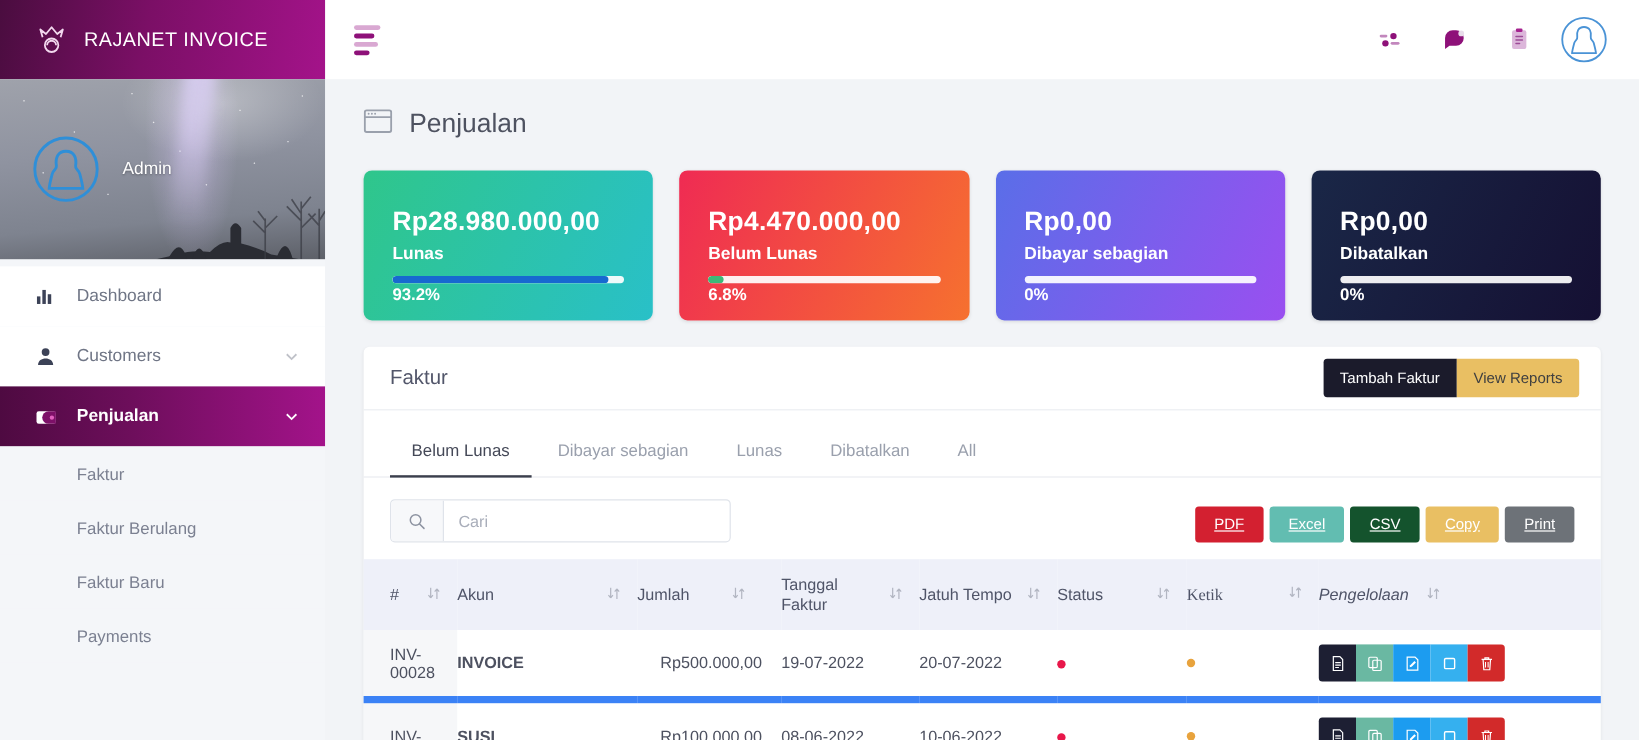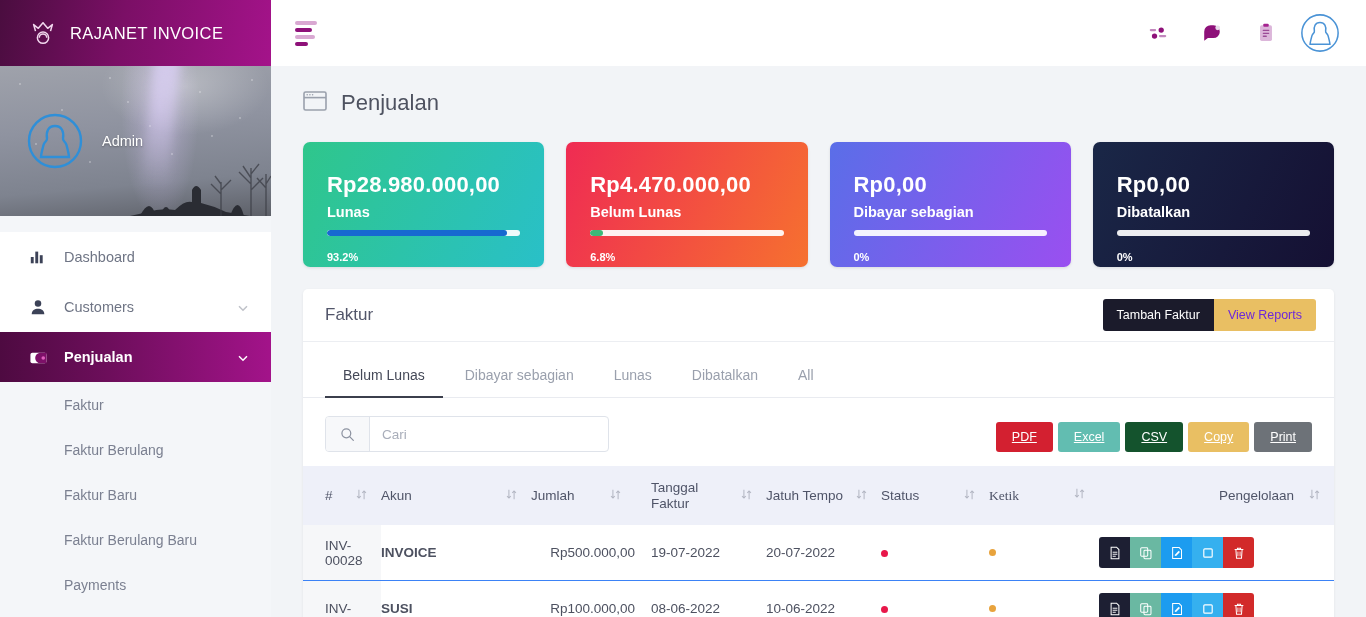--- a/index.html
+++ b/index.html
@@ -45,21 +45,21 @@
     opacity: .85;
   }
   .beam { position: absolute; left: 148px; top: -10px; width: 26px; height: 130px;
     background: linear-gradient(to bottom, rgba(222,210,250,.75), rgba(222,210,250,0));
     filter: blur(5px); transform: rotate(6deg); }
   .silhouette { position: absolute; left: 130px; bottom: 0; width: 150px; height: 46px; }
   .trees { position: absolute; right: 0; bottom: 0; width: 80px; height: 72px; opacity: .75; }
   .avatar-ring { position: relative; width: 58px; height: 58px; flex: 0 0 58px; }
   .profile-name { position: relative; color: #ffffff; font-size: 14.5px; text-shadow: 0 1px 2px rgba(0,0,0,.35); }
 
-  .nav { padding-top: 16px; }
+  .nav { padding-top: 6px; }
   .nav-item { display: flex; align-items: center; height: 50px; padding: 0 22px 0 28px; gap: 16px;
     color: #6f7585; font-size: 14.5px; cursor: pointer; background: #ffffff; }
   .nav-item .ico { width: 20px; height: 20px; flex: 0 0 20px; display: flex; align-items: center; justify-content: center; }
   .nav-item .lbl { flex: 1; }
   .nav-item .chev { width: 12px; height: 12px; opacity: .55; }
   .nav-item.active { background: linear-gradient(90deg, #4e0a41 0%, #6d0e5b 40%, #a3138a 100%); color: #ffffff; font-weight: 600; }
   .nav-item.active .chev { opacity: 1; }
   .nav-sub { display: flex; align-items: center; height: 45px; padding-left: 64px; color: #7b8091;
     font-size: 14px; background: #f4f6f9; cursor: pointer; }
 
@@ -80,48 +80,48 @@
   .page-head { display: flex; align-items: center; gap: 14px; height: 66px; padding-top: 8px; }
   .page-title { font-size: 22px; color: #4e5260; font-weight: 400; }
 
   .cards { display: flex; gap: 22px; margin-top: 10px; }
   .card { flex: 1; height: 125px; border-radius: 7px; padding: 30px 24px 0 24px; color: #fff;
     box-shadow: 0 1px 3px rgba(0,0,0,.10); }
   .card .amt { font-size: 22px; font-weight: bold; letter-spacing: .2px; }
   .card .lbl { font-size: 14.5px; font-weight: bold; margin-top: 6px; }
   .bar-track { height: 6px; border-radius: 4px; background: rgba(255,255,255,.92); margin-top: 10px; overflow: hidden; }
   .bar-fill { height: 6px; border-radius: 4px; }
-  .card .pct { font-size: 11px; font-weight: bold; margin-top: 15px; }
+  .card .pct { font-size: 14px; font-weight: bold; margin-top: 1px; }
 
   .panel { margin-top: 22px; background: #ffffff; border-radius: 5px; box-shadow: 0 1px 3px rgba(0,0,0,.07); }
   .panel-head { height: 53px; display: flex; align-items: center; padding: 0 18px 0 22px; border-bottom: 1px solid #eceef2; }
   .panel-title { font-size: 17px; color: #52566a; flex: 1; }
   .btn { border: none; font-size: 12.5px; padding: 9px 14px; cursor: pointer; font-family: inherit; }
   .btn-dark { background: #1b1b2b; color: #fff; border-radius: 3px 0 0 3px; }
-  .btn-amber { background: #e9bf63; color: #6d28d9; border-radius: 0 3px 3px 0; }
+  .btn-amber { background: #e9bf63; color: #404040; border-radius: 0 3px 3px 0; }
 
   .tabs { display: flex; gap: 4px; padding: 12px 22px 0 22px; border-bottom: 1px solid #e9ebf0; }
   .tab { padding: 13px 18px; font-size: 14px; color: #9aa0ad; cursor: pointer; border-bottom: 2px solid transparent; margin-bottom: -1px; }
   .tab.active { color: #444857; border-bottom-color: #3b3f4c; }
 
   .toolbar { display: flex; align-items: flex-end; padding: 18px 22px 14px 22px; gap: 42px; }
   .search-wrap { display: flex; width: 284px; height: 36px; border: 1px solid #dfe3ea; border-radius: 4px; overflow: hidden; background: #fff; }
   .search-ico { width: 44px; display: flex; align-items: center; justify-content: center; background: #f7f8fa; border-right: 1px solid #dfe3ea; }
   .search-input { flex: 1; border: none; outline: none; padding: 0 12px; font-size: 13.5px; color: #555; font-family: inherit; background: transparent; }
   .search-input::placeholder { color: #a9aeba; }
   .exports { margin-left: auto; display: flex; gap: 5px; }
   .exp { border: none; border-radius: 3px; color: #fff; font-size: 12.5px; padding: 8px 16px; cursor: pointer; font-family: inherit; text-decoration: underline; }
 
   .tbl { width: 100%; border-collapse: collapse; table-layout: fixed; }
   .tbl thead th { background: #eef0f9; color: #4f5468; font-size: 13.5px; font-weight: normal;
     text-align: left; padding: 14px 0 14px 0; vertical-align: middle; }
   .th-inner { display: flex; align-items: center; justify-content: space-between; padding-right: 12px; }
   .th-inner .txt { line-height: 1.15; }
   .sort { opacity: .45; flex: 0 0 14px; margin-left: 6px; }
-  .tbl tbody td { font-size: 13.5px; color: #4d5160; padding: 12px 0; border-bottom: 1px solid #3b82f6; vertical-align: middle; }
+  .tbl tbody td { font-size: 13.5px; color: #4d5160; padding: 12px 0; border-bottom: 6px solid #3b82f6; vertical-align: middle; }
   .col-idx { width: 78px; padding-left: 22px !important; color: #6a6f7e; background: #f6f7f9; }
   .col-acct { width: 150px; font-weight: bold; color: #2f3342; }
   .col-amt  { width: 120px; text-align: right; padding-right: 16px !important; }
   .col-date { width: 115px; }
   .col-due  { width: 115px; }
   .col-status { width: 108px; }
   .col-type { width: 110px; font-family: Liberation Serif, serif; }
   .col-act  { width: auto; }
   .badge { display: inline-flex; align-items: center; gap: 6px; color: #ffffff; font-size: 13px; white-space: nowrap; }
   .dot { width: 7px; height: 7px; border-radius: 50%; flex: 0 0 7px; }
@@ -220,23 +220,20 @@
       <div class="nav-sub">
         <span>Faktur</span>
       </div>
       <div class="nav-sub">
         <span>Faktur Berulang</span>
       </div>
       <div class="nav-sub">
         <span>Faktur Baru</span>
       </div>
       <div class="nav-sub">
-        <span>Faktur Berulang Baru</span>
-      </div>
-      <div class="nav-sub">
         <span>Payments</span>
       </div>
 
     </nav>
   </aside>
 
   <section class="main">
 
     <header class="topbar">
       <div class="hamburger">
@@ -438,21 +435,21 @@
                 <div class="th-inner">
                   <span class="txt">Ketik</span>
                   <span class="sort">
                     <svg viewBox="0 0 14 14" width="13" height="13">
                         <path d="M4.2 2 V11 M4.2 11 L2.2 8.6 M4.2 11 L6.2 8.6 M9.8 12 V3 M9.8 3 L7.8 5.4 M9.8 3 L11.8 5.4" stroke="#6b7080" stroke-width="1.1" fill="none"></path>
                       </svg>
                   </span>
                 </div>
               </th>
               <th class="col-act">
-                <div class="th-inner" style="justify-content:flex-end;gap:8px;">
+                <div class="th-inner" style="justify-content:flex-start;gap:8px;font-style:italic;">
                   <span class="txt">Pengelolaan</span>
                   <span class="sort">
                     <svg viewBox="0 0 14 14" width="13" height="13">
                         <path d="M4.2 2 V11 M4.2 11 L2.2 8.6 M4.2 11 L6.2 8.6 M9.8 12 V3 M9.8 3 L7.8 5.4 M9.8 3 L11.8 5.4" stroke="#6b7080" stroke-width="1.1" fill="none"></path>
                       </svg>
                   </span>
                 </div>
               </th>
             </tr>
           </thead>

